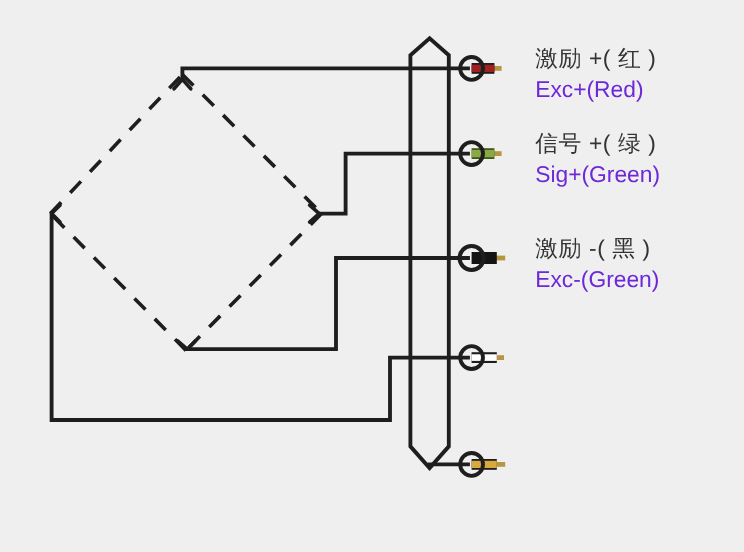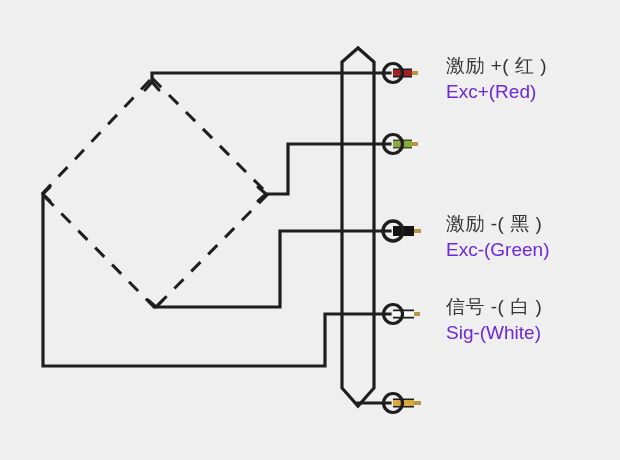--- a/index.html
+++ b/index.html
@@ -4,21 +4,21 @@
 <title>Load Cell Wiring Diagram</title>
 <style>
   html,body{margin:0;padding:0;}
   body{
     width:620px;height:460px;
     background:#efefef;
     font-family:"Liberation Sans","DejaVu Sans",sans-serif;
     overflow:hidden;
     position:relative;
   }
-  #stage{position:absolute;left:0;top:16px;width:620px;height:412px;}
+  #stage{position:absolute;left:0;top:0;width:620px;height:412px;}
   svg#diagram{position:absolute;left:0;top:0;width:620px;height:460px;display:block;}
   .label-layer{position:absolute;left:0;top:0;width:620px;height:460px;pointer-events:none;}
   .wire-label{
     position:absolute;
     color:#333333;
     pointer-events:auto;
     white-space:nowrap;
   }
   .lbl-cn{
     font-size:19px;
@@ -105,28 +105,28 @@
     </g>
   </svg>
 
   <div class="label-layer">
 
     <div class="wire-label" style="left:446px;top:37px;">
       <div class="lbl-cn">激励 +( 红 )</div>
       <div class="lbl-en">Exc+(Red)</div>
     </div>
 
+    <div class="wire-label" style="left:446px;top:108px;">
+      <div class="lbl-cn">信号 +( 绿 )</div>
+      <div class="lbl-en">Sig+(Green)</div>
+    </div>
 
     <div class="wire-label" style="left:446px;top:195px;">
       <div class="lbl-cn">激励 -( 黑 )</div>
       <div class="lbl-en">Exc-(Green)</div>
     </div>
 
-    <div class="wire-label" style="left:446px;top:278px;">
-      <div class="lbl-cn">信号 -( 白 )</div>
-      <div class="lbl-en">Sig-(White)</div>
-    </div>
 
     <div class="wire-label" style="left:446px;top:367px;">
     </div>
 
   </div>
 </div>
 
 </body></html>

